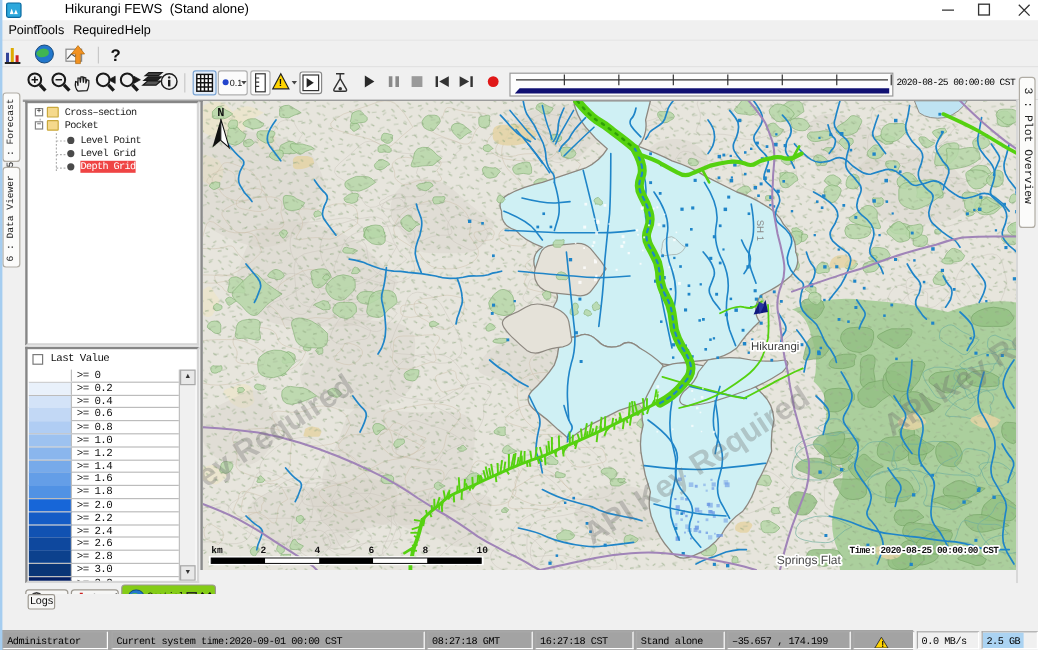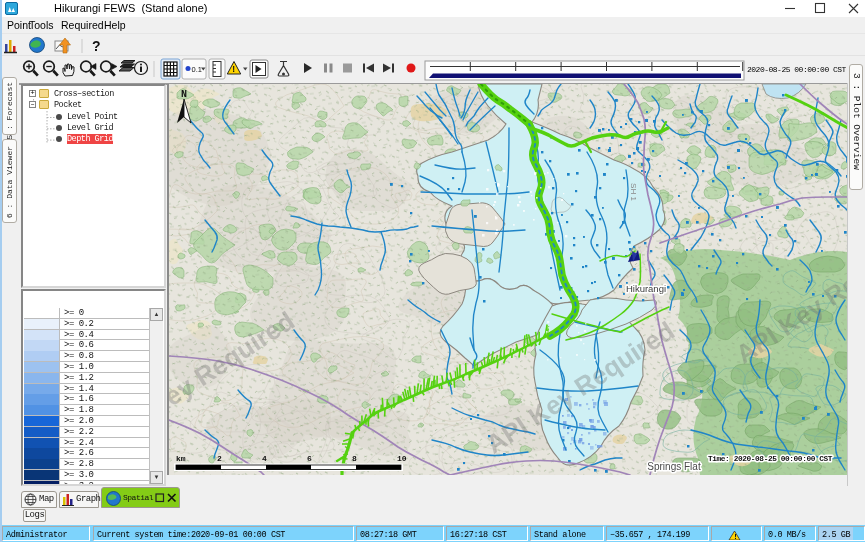--- a/index.html
+++ b/index.html
@@ -46,25 +46,25 @@
   border-left:1px solid #c0c0c0; }
 .sbb { position:absolute; left:0px; width:13px; height:13px; background:#e8e8e8; border:1px solid #a8a8a8;
   font-size:6px; text-align:center; line-height:11px; color:#333; }
 #map { position:absolute; left:167px; top:1px; width:680px; height:391px; overflow:hidden; border-left:2px solid #8a8a8a; }
 #rstrip { position:absolute; left:847px; top:0px; width:18px; height:403px; background:#f0f0f0;
   border-left:1px solid #c8c8c8; }
 #tabbar { position:absolute; left:0; top:486px; width:865px; height:23px; background:#f0f0f0; }
 .btab { position:absolute; background:#f6f6f5; border:1px solid #9c9890; border-radius:3px 3px 0 0;
   font-family:"Liberation Mono",monospace; font-size:9px; color:#111; }
 .btab span { letter-spacing:-0.5px;text-align:right; }
-#logsrow { position:absolute; left:0; top:509px; width:865px; height:15px; background:#f0f0f0; }
+#logsrow { position:absolute; left:0; top:495px; width:865px; height:15px; background:#f0f0f0; }
 #logsbtn { position:absolute; left:23px; top:0px; width:23px; height:13px; background:#f6f6f5;
   border:1px solid #9c9890; border-radius:2px; font-family:"Liberation Mono",monospace;
   font-size:9px; color:#111; text-align:center; line-height:11px; letter-spacing:-0.5px; }
-#status { position:absolute; left:0; top:525px; width:865px; height:17px; background:#7dd3fc;
+#status { position:absolute; left:0; top:525px; width:761px; height:17px; background:#a3a3a3;
   font-family:"Liberation Mono",monospace; font-size:8.5px; letter-spacing:-0.4px; color:#000; }
 .seg { position:absolute; top:1px; height:15px; border:1px solid; border-color:#a8a8a8 #ffffff #ffffff #a8a8a8;
   padding:3px 0 0 3px; white-space:nowrap; overflow:hidden; }
 </style></head>
 <body>
 <div id="win">
   <div id="blueedge"></div>
   <div id="title">
     <div class="ico"></div>
     <div class="txt">Hikurangi FEWS&nbsp; (Stand alone)</div>
@@ -193,20 +193,24 @@
       <div class="titem">
           <div class="bullet" style="left:33px"></div>
           <span style="left:44px">Level Grid</span>
         </div>
       <div class="titem">
           <div class="bullet" style="left:33px"></div>
           <span style="left:44px;background:#ef4444;color:#fff">Depth Grid</span>
         </div>
     </div>
     <div id="legend">
+      <div id="lv">
+          <div class="cb"></div>
+          <div class="t">Last Value</div>
+        </div>
       <div id="ltable">
           <div class="lrow">
             <div class="sw" style="background:#ffffff"></div>
             <div class="lv">&gt;= 0</div>
           </div>
 <div class="lrow">
             <div class="sw" style="background:#e9f1fb"></div>
             <div class="lv">&gt;= 0.2</div>
           </div>
 <div class="lrow">

